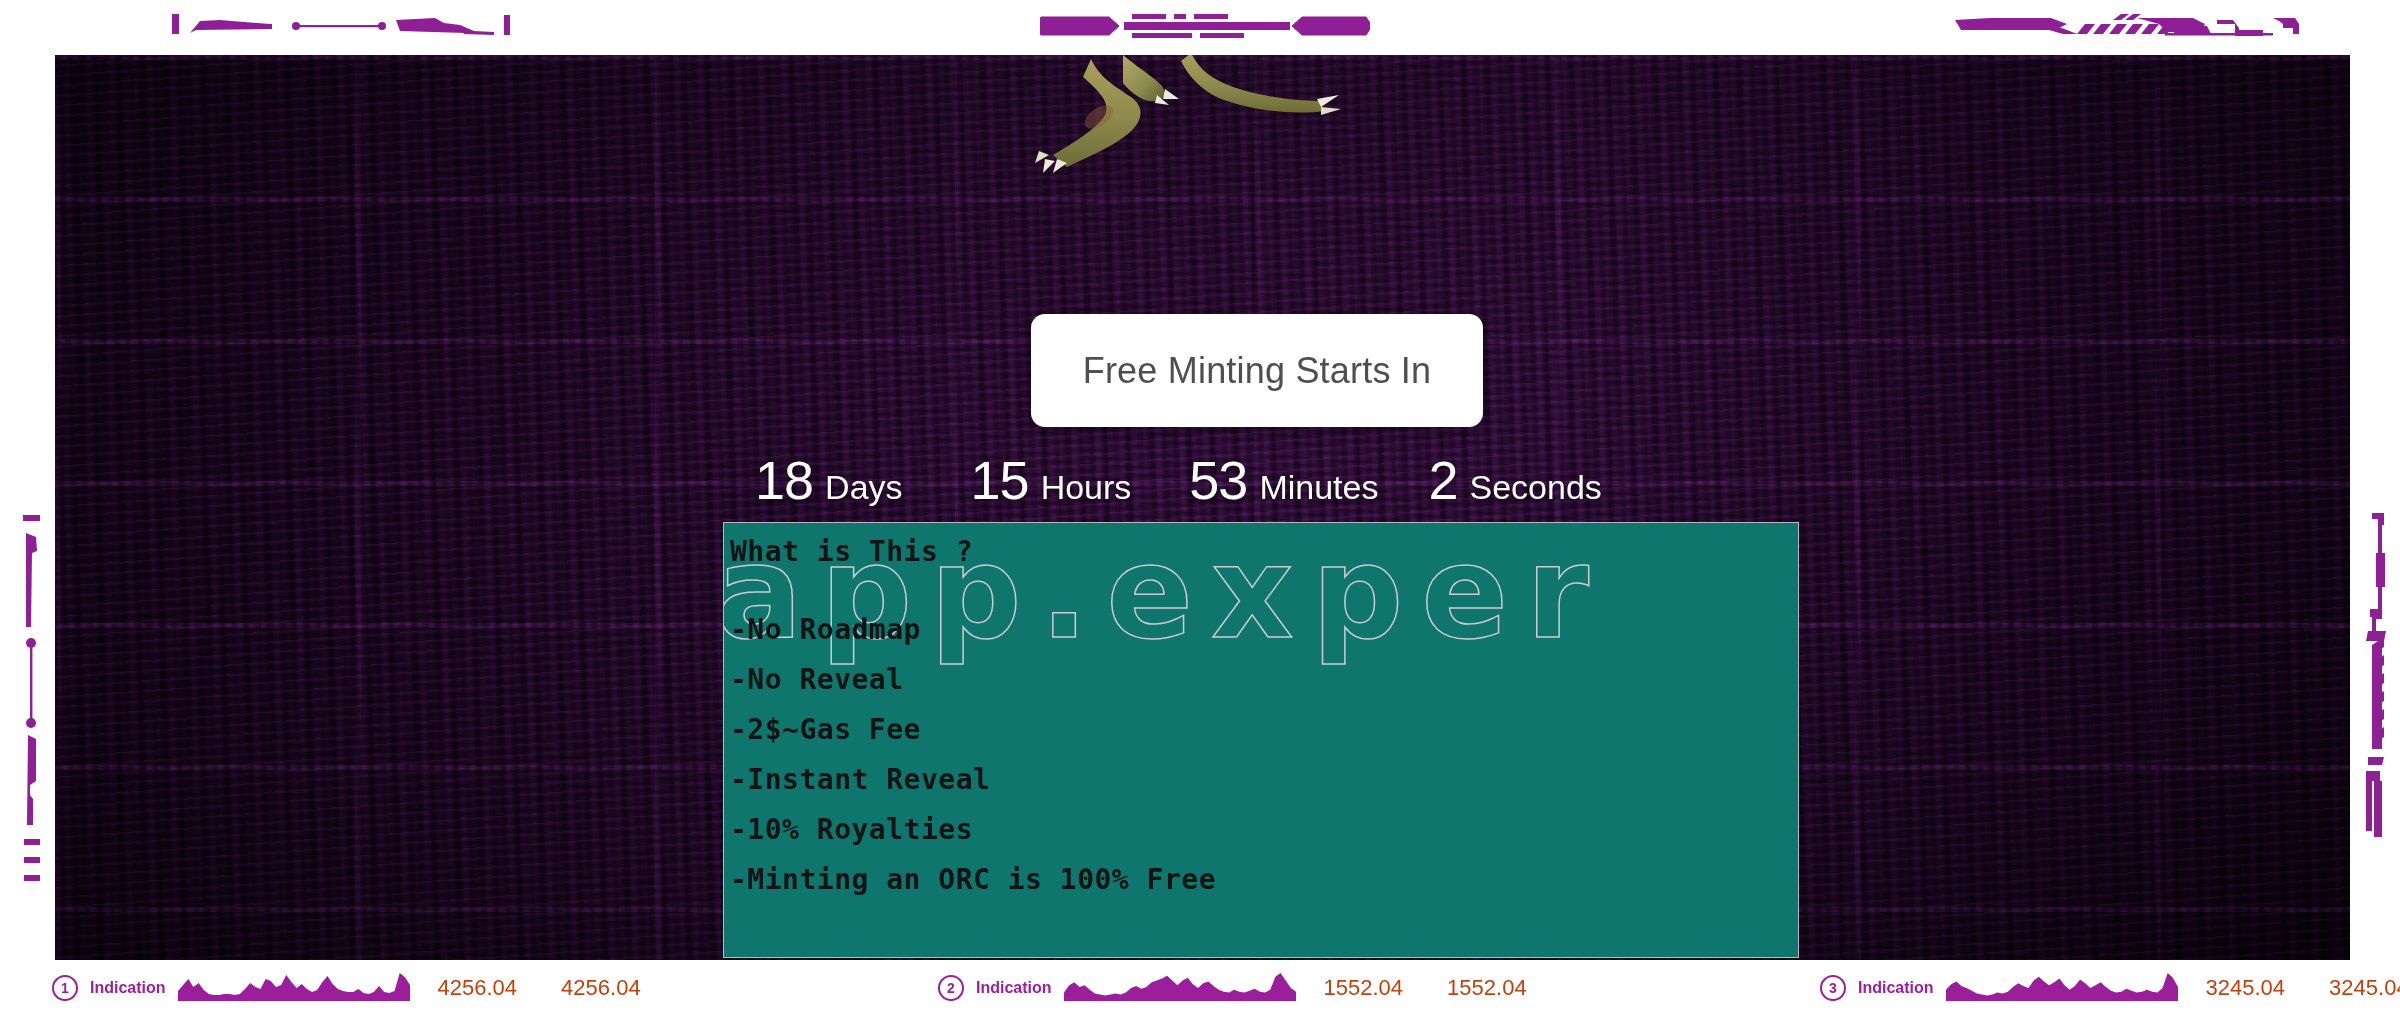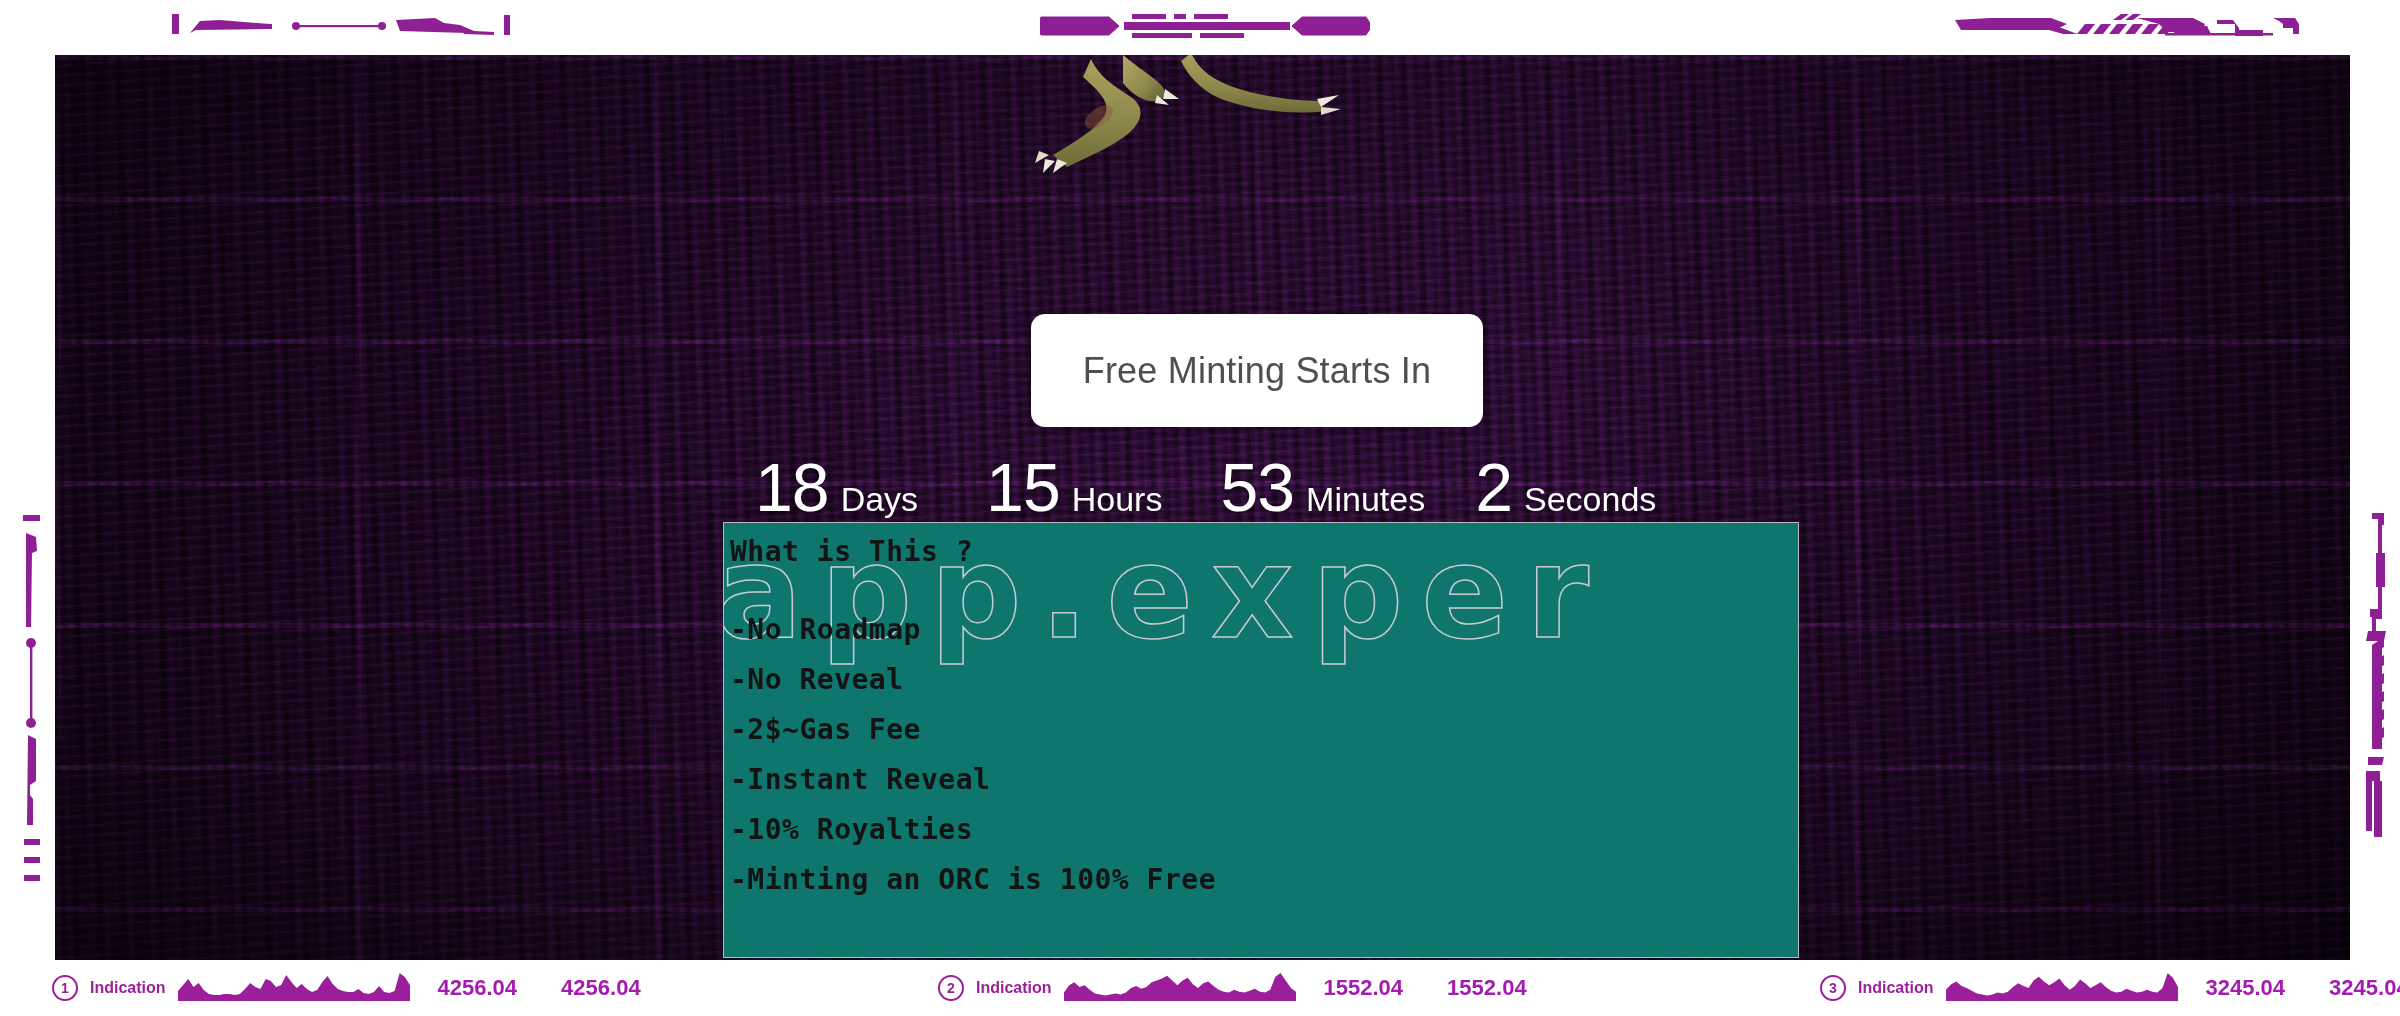--- a/index.html
+++ b/index.html
@@ -169,21 +169,21 @@
     justify-content: flex-start;
     gap: 0;
     color: #ffffff;
   }
   .cd-unit {
     display: flex;
     align-items: baseline;
     white-space: nowrap;
   }
   .cd-unit .cd-value {
-    font-size: 68px;
+    font-size: 54px;
     line-height: 1;
     font-weight: 400;
     letter-spacing: -1px;
     text-shadow: 0 2px 6px rgba(0,0,0,0.55);
   }
   .cd-unit .cd-label {
     font-size: 34px;
     font-weight: 400;
     margin-left: 12px;
     text-shadow: 0 2px 5px rgba(0,0,0,0.55);
@@ -280,22 +280,22 @@
     margin-left: 12px;
     flex: 0 0 auto;
   }
   .ind-spark {
     margin-left: 12px;
     flex: 0 0 auto;
     display: block;
   }
   .ind-val {
     font-size: 22px;
-    font-weight: 700;
-    color: #a21caf;
+    font-weight: 400;
+    color: #c2410c;
     white-space: nowrap;
   }
   .ind-val-1 { margin-left: 28px; }
   .ind-val-2 { margin-left: 44px; }
 </style>
 </head>
 <body>
 
 <div id="page">
 

